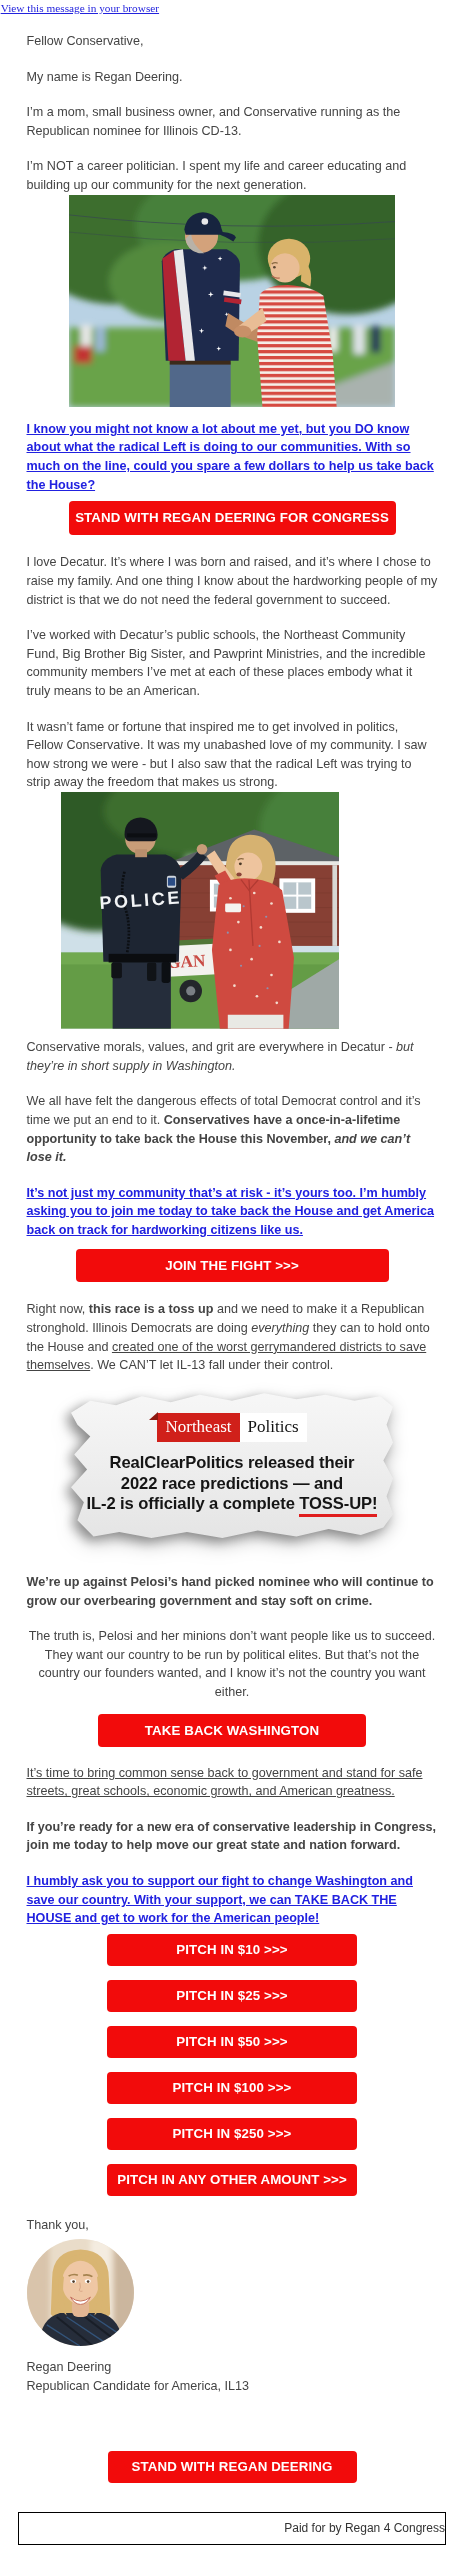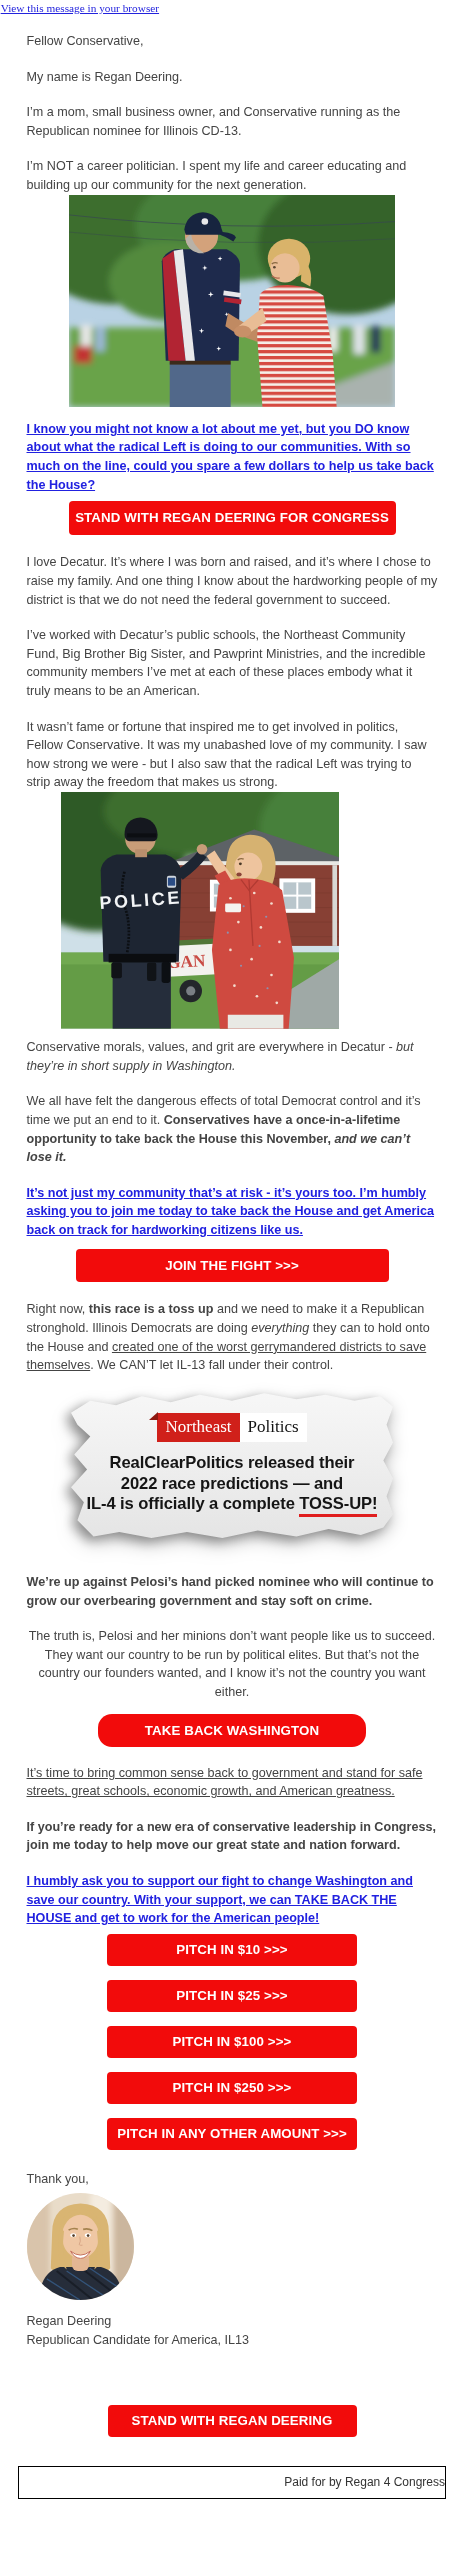--- a/index.html
+++ b/index.html
@@ -13,21 +13,21 @@
   #photo1{width:326px;height:212px;margin:0 auto 13.3px auto;}
   #photo2{width:278px;height:237px;margin:0 0 9.3px 34px;}
   #p-notcareer{margin-bottom:0;}
   #p-fame{margin-bottom:0;}
   #p-link1{margin-bottom:6.6px;} #p-link2{margin-bottom:9.3px;} #p-link3{margin-bottom:6.6px;}
   #p-truth{margin-bottom:12px;text-align:center;}
   #p-thankyou{margin-bottom:4px;}
   .btn{display:block;background:#f20b0b;color:#ffffff;font-weight:bold;font-size:13.3px;text-align:center;border-radius:4px;text-decoration:none;cursor:pointer;letter-spacing:0.1px;}
   #btn-stand{width:327px;height:34px;line-height:34px;margin:0 auto 18.6px auto;}
   #btn-join{width:313px;height:33px;line-height:33px;margin:0 auto 18.6px auto;}
-  #btn-takeback{width:268px;height:33px;line-height:33px;margin:0 auto 17px auto;border-radius:14px;}
+  #btn-takeback{width:268px;height:33px;line-height:33px;margin:0 auto 17px auto;}
   .pitch{width:250px;height:32px;line-height:32px;margin:0 auto 14px auto;}
   #btn-pitch-other{margin-bottom:20px;}
   #btn-stand-bottom{width:249px;height:32px;line-height:32px;margin:56px auto 29px auto;}
   .clipwrap{width:322px;margin:0 auto 32px auto;filter:drop-shadow(-5.3px 4px 5.3px rgba(0,0,0,.30)) drop-shadow(0 6.6px 8px rgba(0,0,0,.25));}
   .clipping{background:linear-gradient(180deg,#f7f7f7 0%,#ededed 55%,#e4e4e4 100%);text-align:center;padding:20px 12px 26.5px 12px;
     clip-path:polygon(0% 14%,6% 6%,14% 9%,22% 3%,31% 7%,40% 2%,50% 6%,60% 1%,70% 5%,79% 2%,88% 6%,96% 3%,100% 10%,98% 22%,100% 34%,97% 46%,100% 58%,98% 70%,100% 82%,97% 91%,90% 96%,80% 92%,70% 97%,58% 93%,47% 98%,36% 94%,25% 98%,15% 94%,7% 97%,2% 86%,4% 74%,0% 64%,5% 52%,1% 42%,6% 30%,2% 22%);}
   .rcp-logo{display:inline-flex;position:relative;margin-top:1.3px;}
   .rcp-red{background:#d0201a;color:#ffffff;font-family:"Liberation Serif",serif;font-size:17px;padding:4px 8px 5.3px 8px;}
   .rcp-fold{position:absolute;left:-8px;top:-1.3px;width:0;height:0;border-right:9.3px solid #8d1810;border-top:8px solid transparent;}
   .rcp-white{background:#ffffff;color:#121212;font-family:"Liberation Serif",serif;font-size:17px;padding:4px 8px 5.3px 8px;text-align:right;}
@@ -232,37 +232,38 @@
   <div class="clipwrap">
     <div class="clipping">
       <div class="rcp-logo">
         <span class="rcp-fold"></span>
         <span class="rcp-red">Northeast</span>
         <span class="rcp-white">Politics</span>
       </div>
       <div class="clip-headline">
         <div>RealClearPolitics released their</div>
         <div>2022 race predictions — and</div>
-        <div><span>IL-4 is officially a complete </span><span class="tossup">TOSS-UP!</span></div>
+        <div><span>IL-2 is officially a complete </span><span class="tossup">TOSS-UP!</span></div>
       </div>
     </div>
   </div>
 
   <p class="b">We’re up against Pelosi’s hand picked nominee who will continue to grow our overbearing government and stay soft on crime.</p>
   <p id="p-truth">The truth is, Pelosi and her minions don’t want people like us to succeed. They want our country to be run by political elites. But that’s not the country our founders wanted, and I know it’s not the country you want either.</p>
 
   <a id="btn-takeback" class="btn">TAKE BACK WASHINGTON</a>
 
   <p class="u">It’s time to bring common sense back to government and stand for safe streets, great schools, economic growth, and American greatness.</p>
   <p class="b">If you’re ready for a new era of conservative leadership in Congress, join me today to help move our great state and nation forward.</p>
 
   <p id="p-link3"><a class="cta-link">I humbly ask you to support our fight to change Washington and save our country. With your support, we can TAKE BACK THE HOUSE and get to work for the American people!</a></p>
 
   <a class="btn pitch">PITCH IN $10 &gt;&gt;&gt;</a>
   <a class="btn pitch">PITCH IN $25 &gt;&gt;&gt;</a>
+  <a class="btn pitch">PITCH IN $50 &gt;&gt;&gt;</a>
   <a class="btn pitch">PITCH IN $100 &gt;&gt;&gt;</a>
   <a class="btn pitch">PITCH IN $250 &gt;&gt;&gt;</a>
   <a id="btn-pitch-other" class="btn pitch">PITCH IN ANY OTHER AMOUNT &gt;&gt;&gt;</a>
 
   <p id="p-thankyou">Thank you,</p>
 
   <div class="headshot">
     <svg viewBox="0 0 162 162" width="107" height="107" xmlns="http://www.w3.org/2000/svg">
       <defs>
           <filter id="bl3" x="-20%" y="-20%" width="140%" height="140%">

